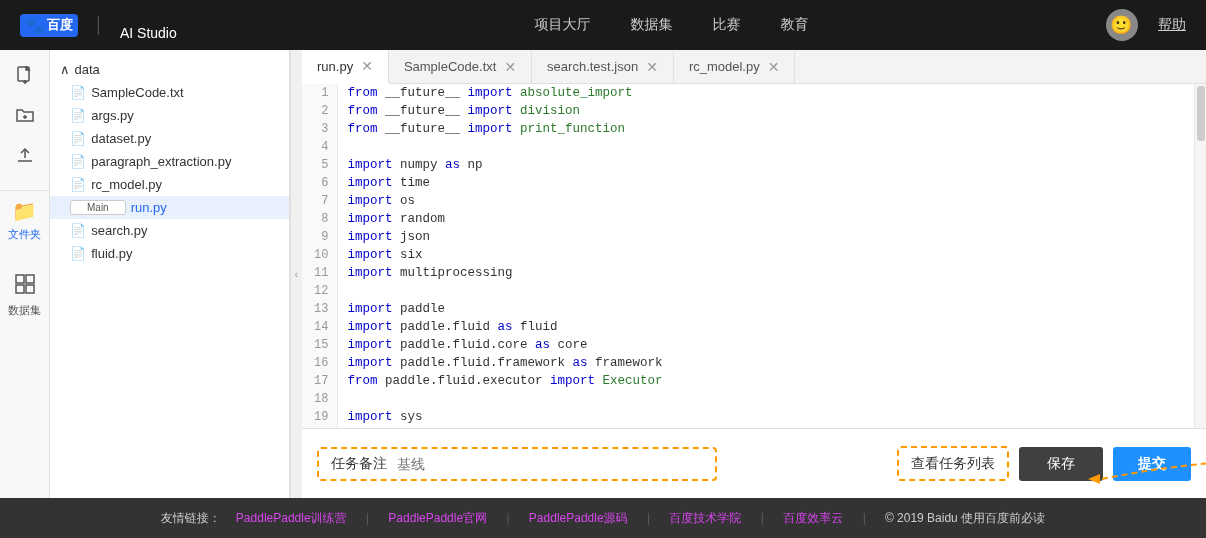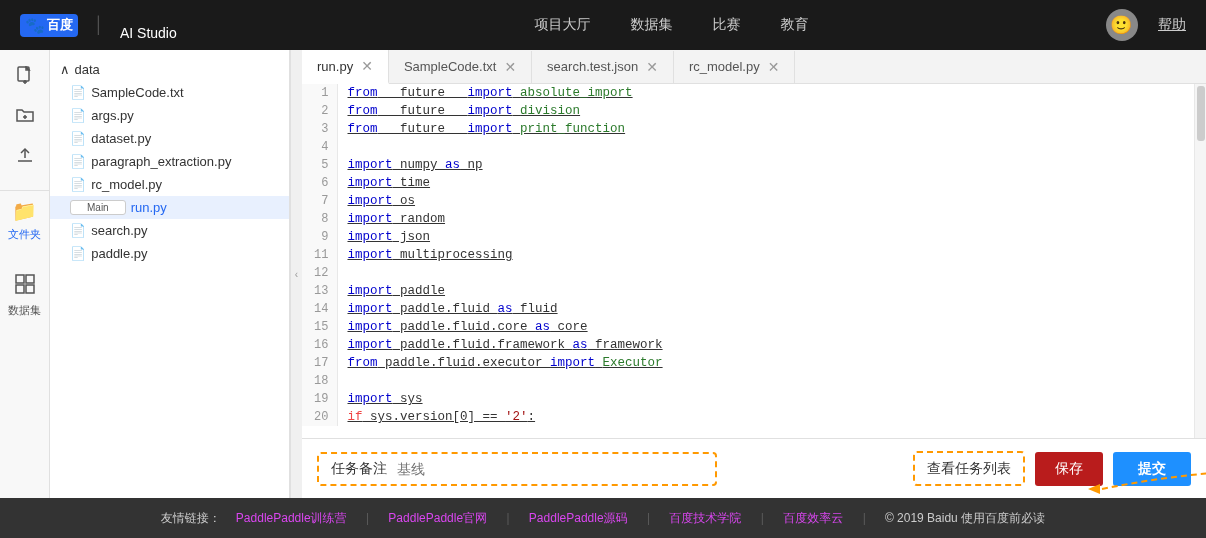--- a/index.html
+++ b/index.html
@@ -213,21 +213,20 @@
       user-select: none;
       vertical-align: top;
       font-size: 12px;
       line-height: 18px;
     }
     .line-code {
       padding: 0 10px;
       color: #333;
       white-space: pre;
       line-height: 18px;
-      text-decoration: underline;
     }
     .kw-from { color: #0000cd; }
     .kw-import { color: #0000cd; }
     .kw-as { color: #0000cd; }
     .kw-if { color: #ef4444; }
     .kw-module { color: #2b7a2b; }
     .kw-string { color: #a31515; }
 
     
     .collapse-arrow {
@@ -237,21 +236,21 @@
       display: flex;
       align-items: center;
       justify-content: center;
       cursor: pointer;
       color: #999;
       font-size: 10px;
     }
 
     
     .bottom-bar {
-      height: 60px;
+      height: 70px;
       background: white;
       border-top: 1px solid #e0e0e0;
       display: flex;
       align-items: center;
       padding: 0 15px;
       gap: 15px;
       position: relative;
     }
     .task-label {
       font-size: 14px;
@@ -278,23 +277,23 @@
       color: #333;
       border: 2px dashed #f90;
       padding: 8px 15px;
       border-radius: 3px;
       cursor: pointer;
       background: white;
     }
     .save-btn {
       font-size: 14px;
       color: white;
-      background: #b91c1c;
+      background: #404040;
       border: none;
-      padding: 8px 20px;
+      padding: 8px 28px;
       border-radius: 3px;
       cursor: pointer;
     }
     .submit-btn {
       font-size: 14px;
       color: white;
       background: #1e90ff;
       border: none;
       padding: 8px 25px;
       border-radius: 3px;
@@ -420,21 +419,21 @@
     <div class="file-item active">
       <span class="main-badge">Main</span>
       <span style="color:#2468f2;">run.py</span>
     </div>
     <div class="file-item">
       <span>📄</span>
       <span>search.py</span>
     </div>
     <div class="file-item">
       <span>📄</span>
-      <span>paddle.py</span>
+      <span>fluid.py</span>
     </div>
   </div>
 
   <div class="collapse-arrow">‹</div>
 
   <div class="editor-area">
 
     <div class="tabs-bar">
       <div class="tab active">
         <span>run.py</span>
@@ -485,20 +484,24 @@
             <td class="line-num">7</td>
             <td class="line-code"><span class="kw-import">import</span> os</td>
           </tr>
           <tr>
             <td class="line-num">8</td>
             <td class="line-code"><span class="kw-import">import</span> random</td>
           </tr>
           <tr>
             <td class="line-num">9</td>
             <td class="line-code"><span class="kw-import">import</span> json</td>
+          </tr>
+          <tr>
+            <td class="line-num">10</td>
+            <td class="line-code"><span class="kw-import">import</span> six</td>
           </tr>
           <tr>
             <td class="line-num">11</td>
             <td class="line-code"><span class="kw-import">import</span> multiprocessing</td>
           </tr>
           <tr>
             <td class="line-num">12</td>
             <td class="line-code"></td>
           </tr>
           <tr>

